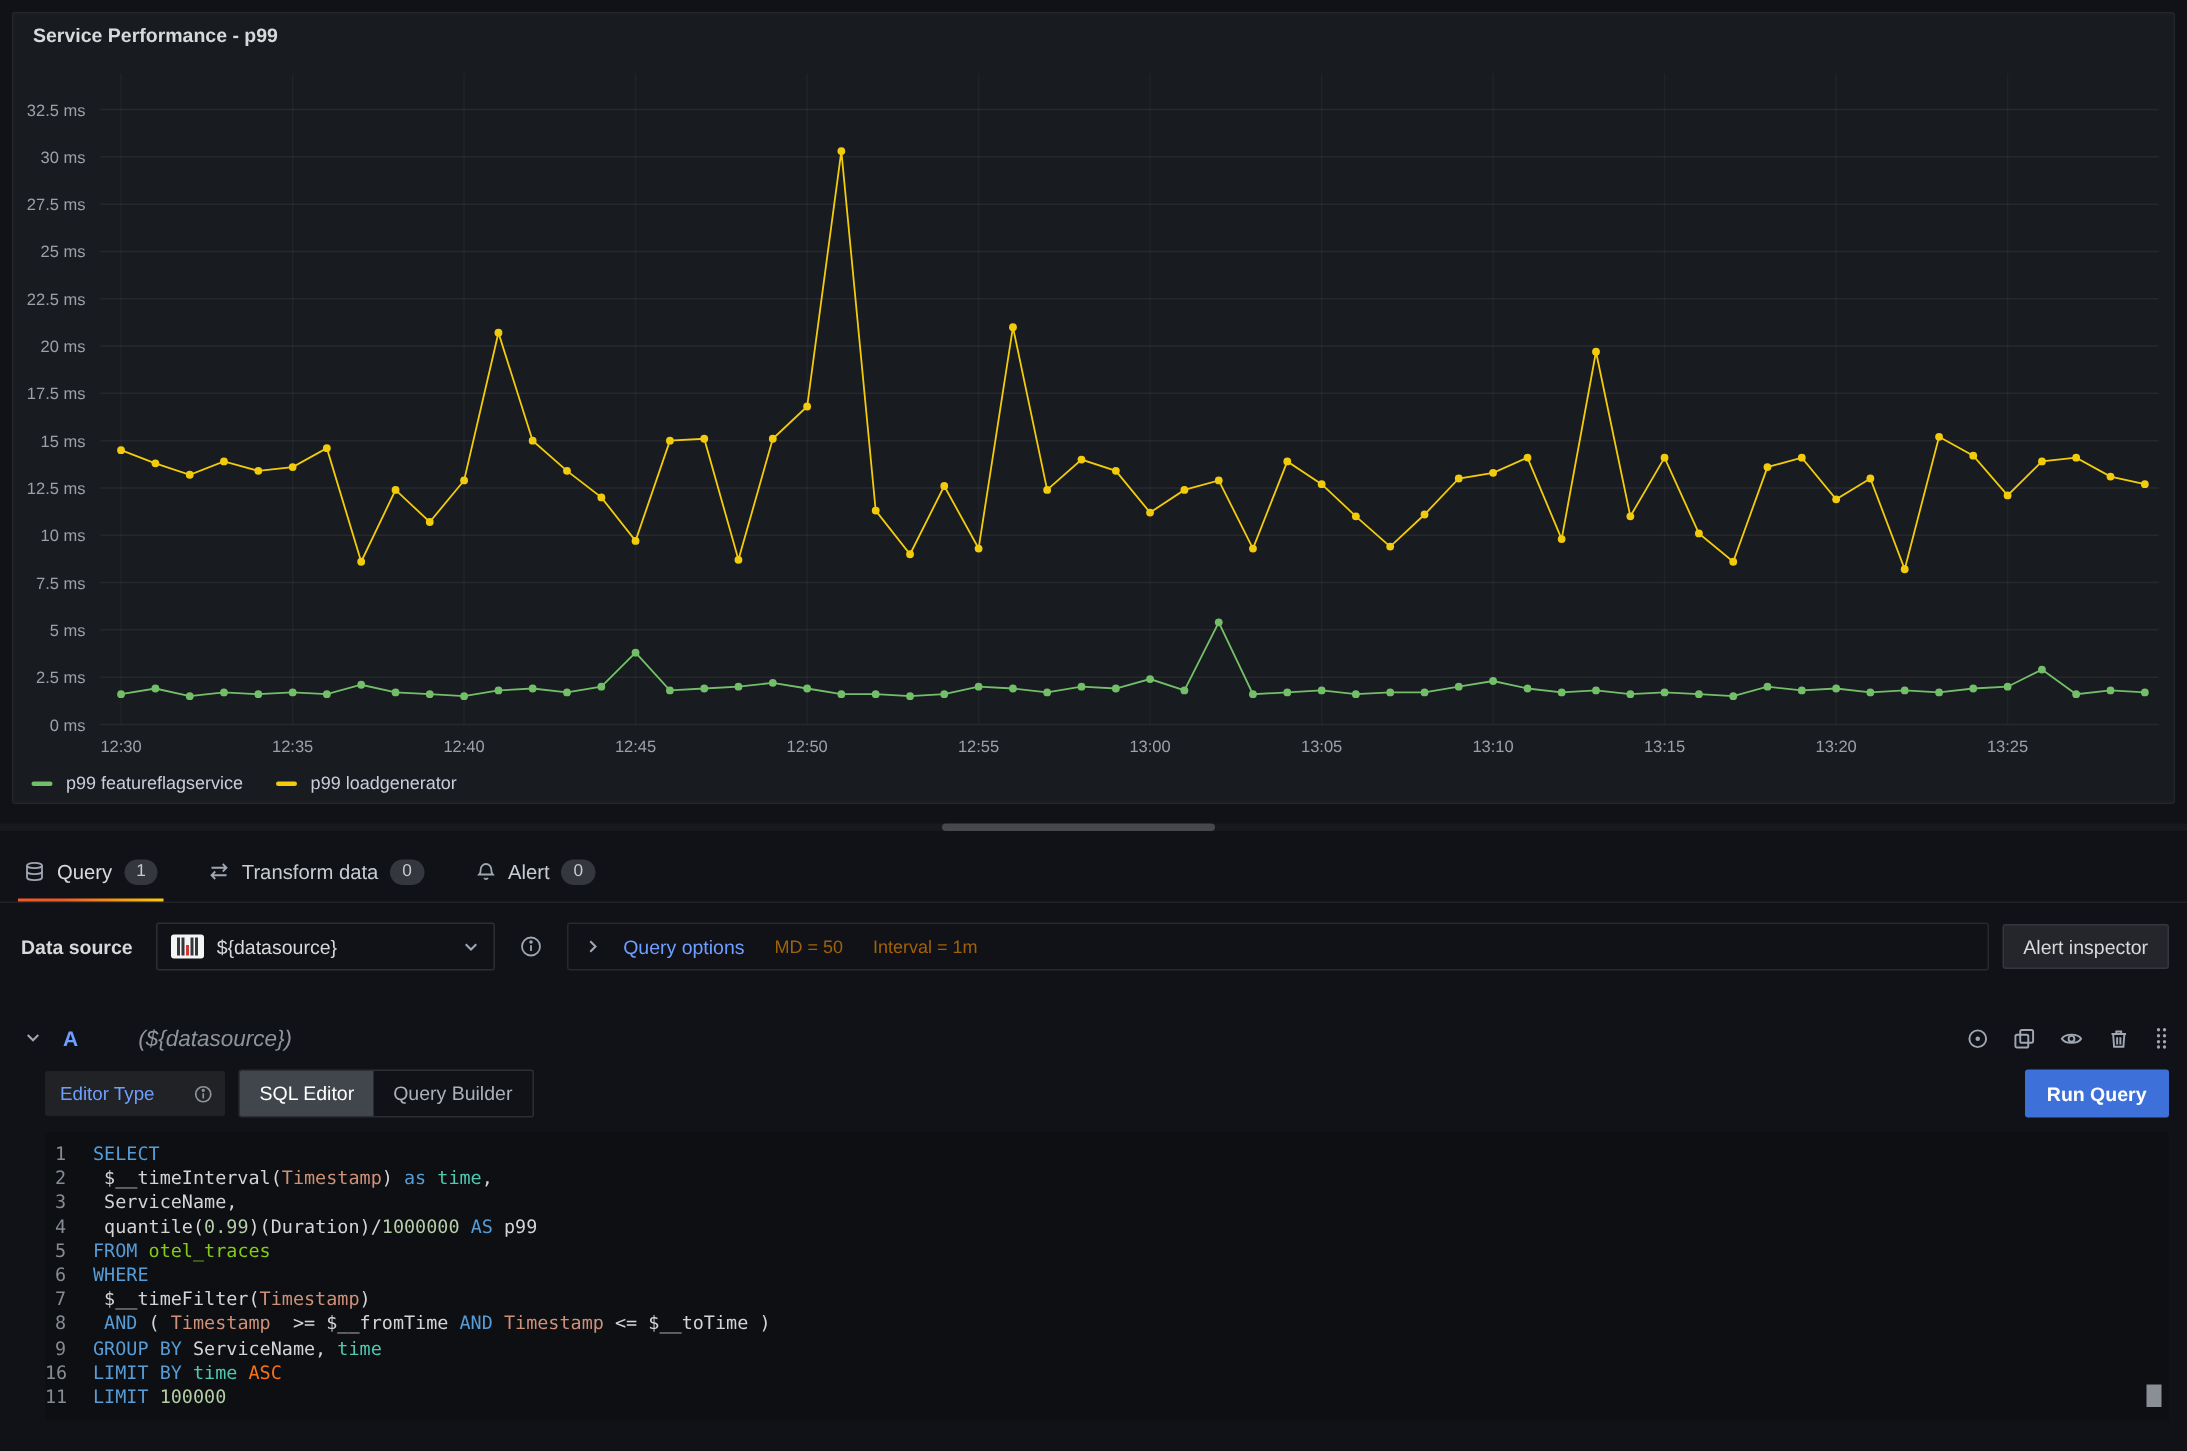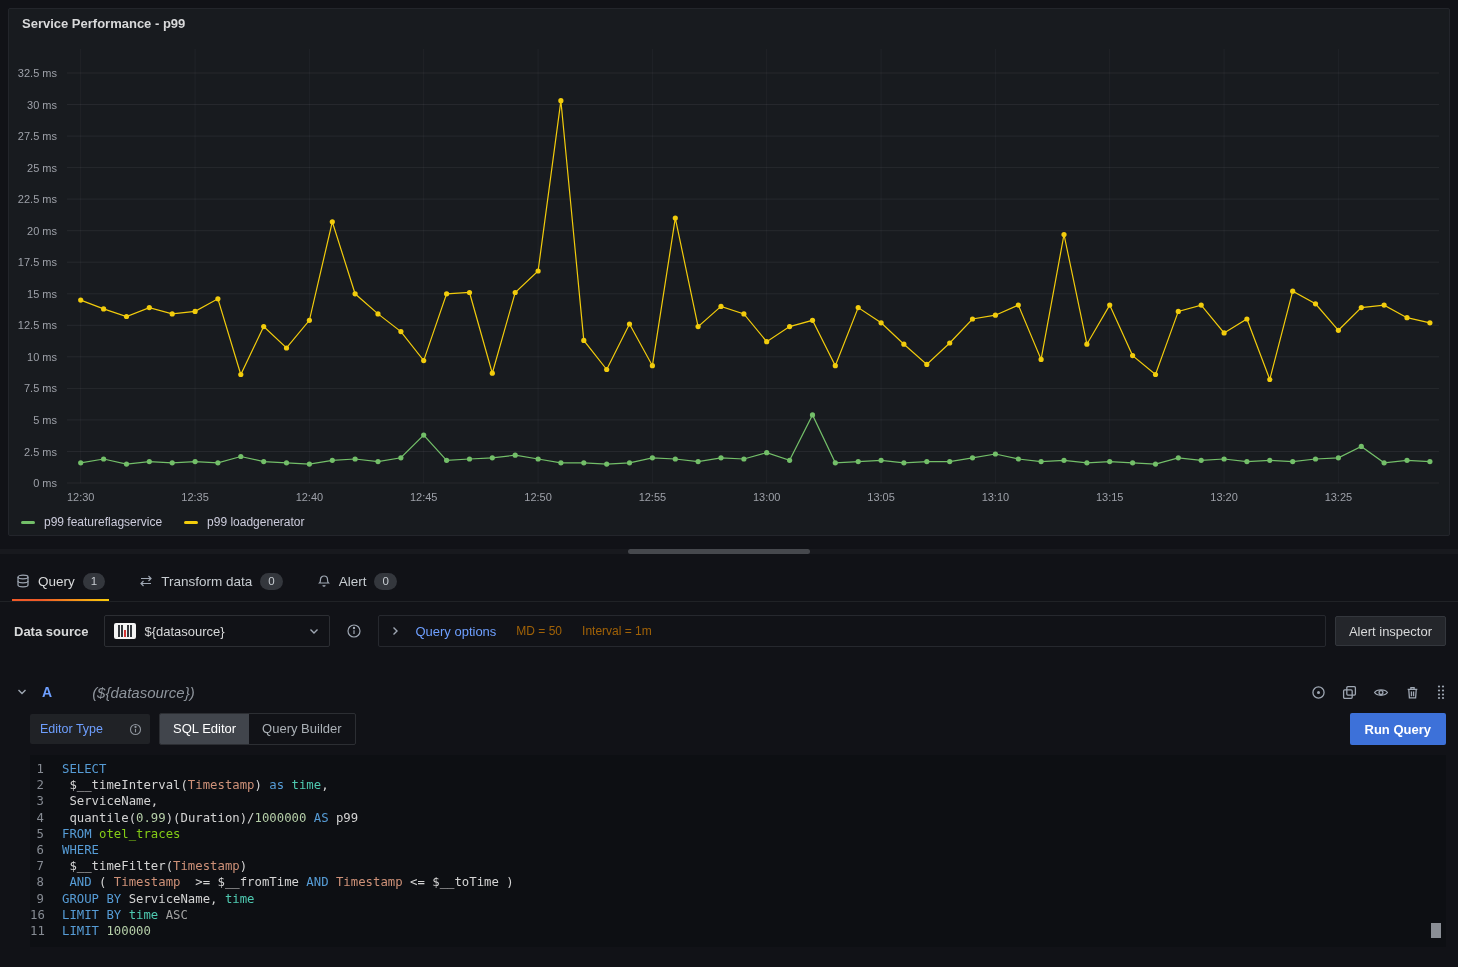--- a/index.html
+++ b/index.html
@@ -413,20 +413,20 @@
       <div id="code-lines">
           <div class="code-line"><span class="line-num">1</span><span class="line-text"><span style="color: rgb(86, 156, 214);">SELECT</span></span></div>
           <div class="code-line"><span class="line-num">2</span><span class="line-text"><span style="color: rgb(212, 212, 212);"> $__timeInterval(</span><span style="color: rgb(206, 145, 120);">Timestamp</span><span style="color: rgb(212, 212, 212);">) </span><span style="color: rgb(86, 156, 214);">as</span><span style="color: rgb(212, 212, 212);"> </span><span style="color: rgb(78, 201, 176);">time</span><span style="color: rgb(212, 212, 212);">,</span></span></div>
           <div class="code-line"><span class="line-num">3</span><span class="line-text"><span style="color: rgb(212, 212, 212);"> ServiceName,</span></span></div>
           <div class="code-line"><span class="line-num">4</span><span class="line-text"><span style="color: rgb(212, 212, 212);"> quantile(</span><span style="color: rgb(181, 206, 168);">0.99</span><span style="color: rgb(212, 212, 212);">)(Duration)/</span><span style="color: rgb(181, 206, 168);">1000000</span><span style="color: rgb(212, 212, 212);"> </span><span style="color: rgb(86, 156, 214);">AS</span><span style="color: rgb(212, 212, 212);"> p99</span></span></div>
           <div class="code-line"><span class="line-num">5</span><span class="line-text"><span style="color: rgb(86, 156, 214);">FROM</span><span style="color: #84cc16;"> otel_traces</span></span></div>
           <div class="code-line"><span class="line-num">6</span><span class="line-text"><span style="color: rgb(86, 156, 214);">WHERE</span></span></div>
           <div class="code-line"><span class="line-num">7</span><span class="line-text"><span style="color: rgb(212, 212, 212);"> $__timeFilter(</span><span style="color: rgb(206, 145, 120);">Timestamp</span><span style="color: rgb(212, 212, 212);">)</span></span></div>
           <div class="code-line"><span class="line-num">8</span><span class="line-text"><span style="color: rgb(212, 212, 212);"> </span><span style="color: rgb(86, 156, 214);">AND</span><span style="color: rgb(212, 212, 212);"> ( </span><span style="color: rgb(206, 145, 120);">Timestamp</span><span style="color: rgb(212, 212, 212);">  &gt;= $__fromTime </span><span style="color: rgb(86, 156, 214);">AND</span><span style="color: rgb(212, 212, 212);"> </span><span style="color: rgb(206, 145, 120);">Timestamp</span><span style="color: rgb(212, 212, 212);"> &lt;= $__toTime )</span></span></div>
           <div class="code-line"><span class="line-num">9</span><span class="line-text"><span style="color: rgb(86, 156, 214);">GROUP BY</span><span style="color: rgb(212, 212, 212);"> ServiceName, </span><span style="color: rgb(78, 201, 176);">time</span></span></div>
-          <div class="code-line"><span class="line-num">16</span><span class="line-text"><span style="color: rgb(86, 156, 214);">LIMIT BY</span><span style="color: rgb(212, 212, 212);"> </span><span style="color: rgb(78, 201, 176);">time</span><span style="color: rgb(212, 212, 212);"> </span><span style="color: #a3a3a3;">ASC</span></span></div>
+          <div class="code-line"><span class="line-num">16</span><span class="line-text"><span style="color: rgb(86, 156, 214);">LIMIT BY</span><span style="color: rgb(212, 212, 212);"> </span><span style="color: rgb(78, 201, 176);">time</span><span style="color: rgb(212, 212, 212);"> </span><span style="color: #f97316;">ASC</span></span></div>
           <div class="code-line"><span class="line-num">11</span><span class="line-text"><span style="color: rgb(86, 156, 214);">LIMIT</span><span style="color: rgb(212, 212, 212);"> </span><span style="color: rgb(181, 206, 168);">100000</span></span></div>
         </div>
       <div class="cursor-marker"></div>
     </div>
   </div>
 
 </div>
 
 </body></html>

